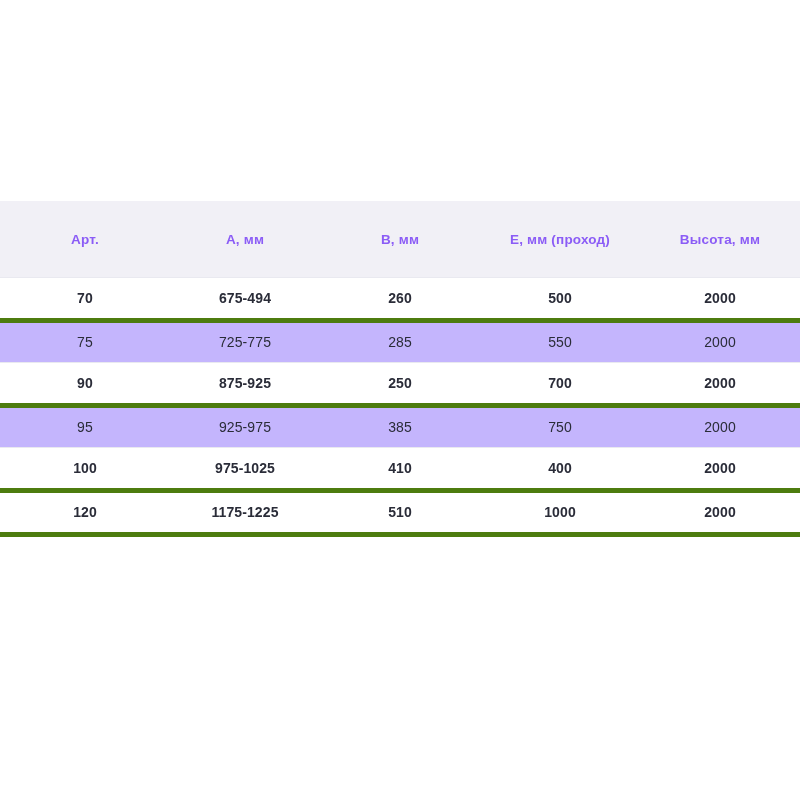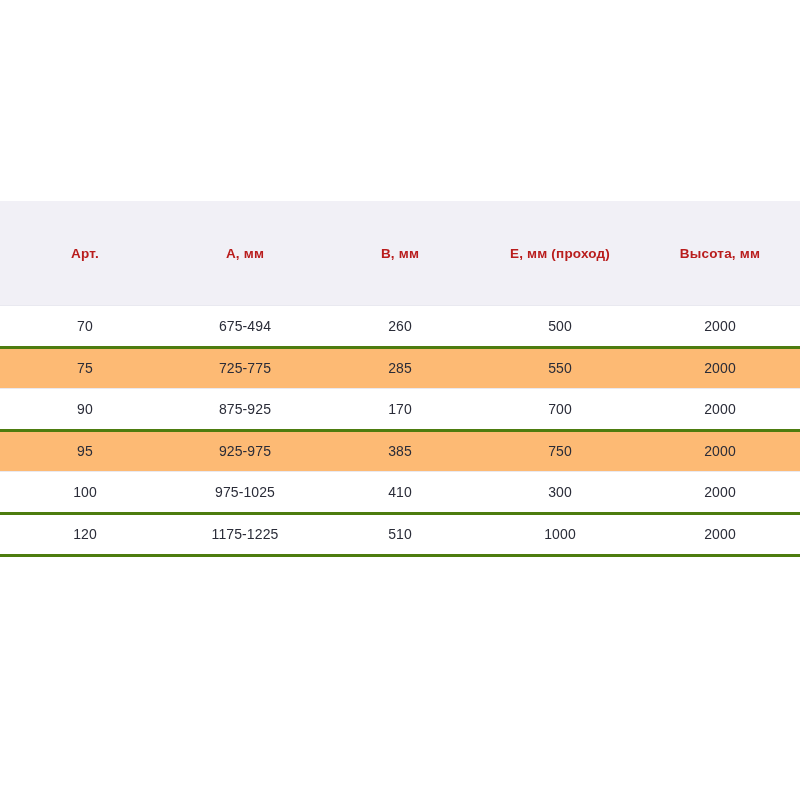--- a/index.html
+++ b/index.html
@@ -41,48 +41,49 @@
   table.spec-table col.c-b       { width: 160px; }
   table.spec-table col.c-e       { width: 160px; }
   table.spec-table col.c-h       { width: 160px; }
 
   thead tr.header-row {
     background: #f1f0f6;
   }
 
   thead th {
     height: 68px;
-    padding: 18px;
+    padding: 4px;
     text-align: center;
     vertical-align: middle;
     font-size: 13.5px;
     font-weight: bold;
     letter-spacing: 0.2px;
-    color: #b91c1c;
+    color: #8b5cf6;
     white-space: nowrap;
   }
 
   tbody td {
     height: 39.5px;
     padding: 0;
     text-align: center;
     vertical-align: middle;
     font-size: 14px;
     font-weight: normal;
     letter-spacing: 0.1px;
     color: #2a2c38;
     white-space: nowrap;
   }
 
   tbody tr.row-odd  { background: #ffffff; }
-  tbody tr.row-even { background: #fdba74; }
+  tbody tr.row-even { background: #c4b5fd; }
 
   tbody tr.row-odd td {
     border-top: 1px solid #e9e9f0;
-    border-bottom: 3px solid #4d7c0f;
+    border-bottom: 5px solid #4d7c0f;
+    font-weight: bold;
   }
 </style>
 </head>
 <body>
 
 <div class="page">
 
   <div class="spec-table-wrap">
     <table class="spec-table">
       <colgroup>
@@ -114,36 +115,36 @@
         <tr class="row-even">
           <td>75</td>
           <td>725-775</td>
           <td>285</td>
           <td>550</td>
           <td>2000</td>
         </tr>
         <tr class="row-odd">
           <td>90</td>
           <td>875-925</td>
-          <td>170</td>
+          <td>250</td>
           <td>700</td>
           <td>2000</td>
         </tr>
         <tr class="row-even">
           <td>95</td>
           <td>925-975</td>
           <td>385</td>
           <td>750</td>
           <td>2000</td>
         </tr>
         <tr class="row-odd">
           <td>100</td>
           <td>975-1025</td>
           <td>410</td>
-          <td>300</td>
+          <td>400</td>
           <td>2000</td>
         </tr>
         <tr class="row-odd">
           <td>120</td>
           <td>1175-1225</td>
           <td>510</td>
           <td>1000</td>
           <td>2000</td>
         </tr>
       </tbody>

